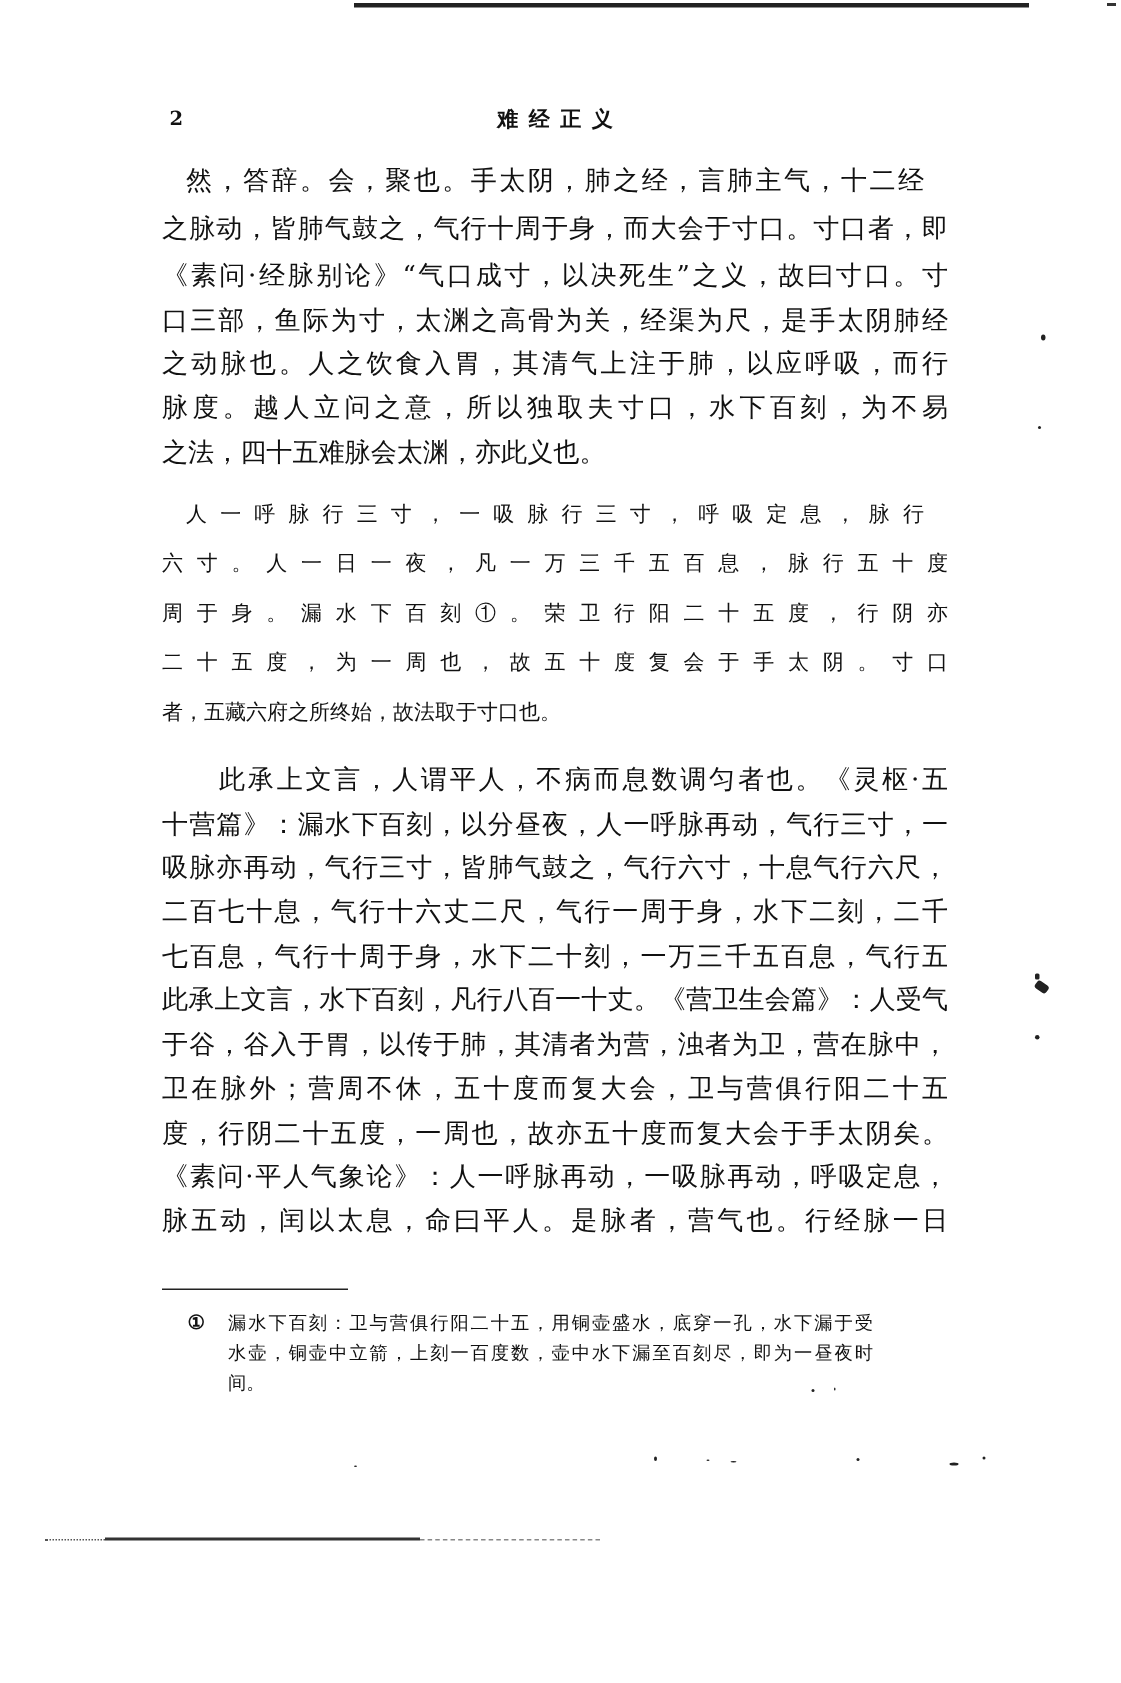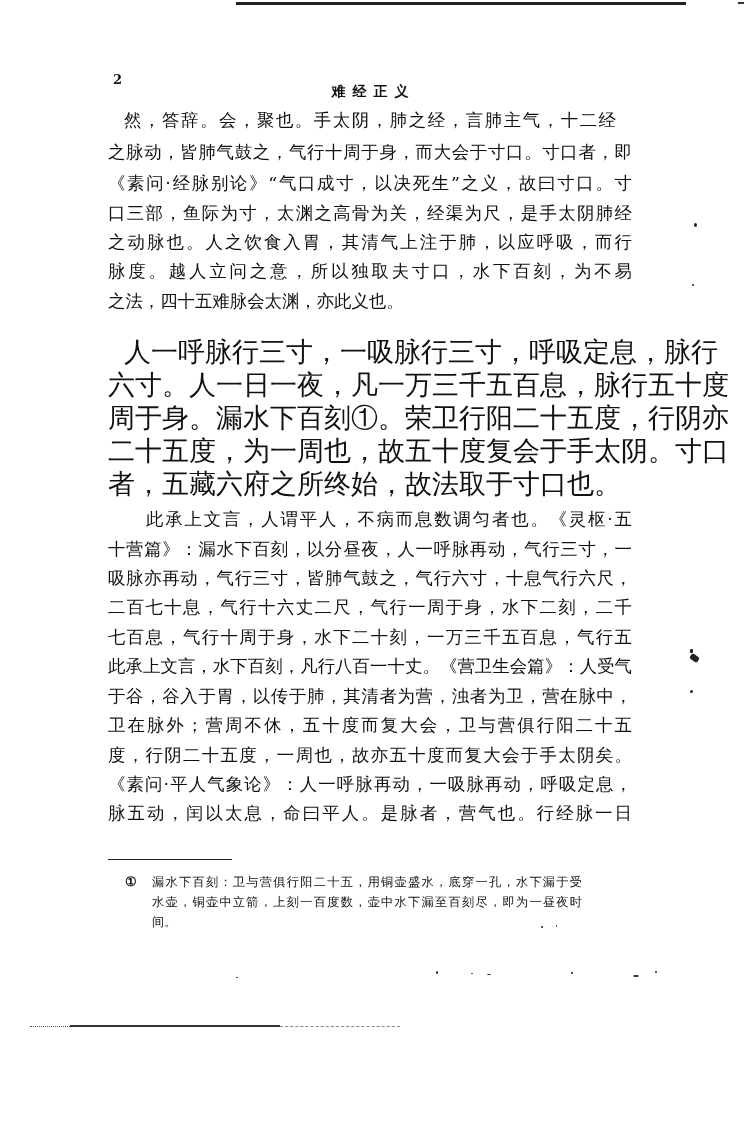--- a/index.html
+++ b/index.html
@@ -2,25 +2,25 @@
 <html><head>
 <meta charset="utf-8">
 <style>
   html, body { margin: 0; padding: 0; background: #ffffff; }
   body { width: 747px; height: 1122px; position: relative; overflow: hidden;
          font-family: "DejaVu Serif", "Liberation Serif", serif; color: #111; }
   .scan-top { position: absolute; left: 236px; top: 2px; width: 450px; height: 3px; background: #222; }
   .scan-top-tick { position: absolute; left: 738px; top: 2px; width: 6px; height: 2px; background: #333; }
   .page-num { position: absolute; left: 113px; top: 72px; font-size: 13px; font-weight: bold; }
   .running-head { position: absolute; left: 0; width: 747px; top: 71px; text-align: center;
-                  font-size: 14px; font-weight: bold; letter-spacing: 7px; margin-top: 12px; }
+                  font-size: 14px; font-weight: bold; letter-spacing: 7px; }
   .line { position: absolute; left: 108px; width: 524px; white-space: nowrap; overflow: visible;
           text-align: justify; text-align-last: justify; }
   .s1 { font-size: 17.4px; }
-  .s2 { font-size: 27px; }
+  .s2 { font-size: 14px; }
   .s3 { font-size: 17.4px; }
   .indent { left: 124px; width: 492px; }
   .indent2 { left: 146px; width: 486px; }
   .last { text-align-last: left; }
   .fn-rule { position: absolute; left: 108px; top: 859px; width: 124px; height: 1px; background: #222; }
   .fn { position: absolute; left: 152px; width: 430px; font-size: 12.2px; white-space: nowrap;
         text-align: justify; text-align-last: justify; }
   .fn.last { text-align-last: left; }
   .fn-mark { position: absolute; left: 125px; top: 874px; font-size: 13px; font-weight: bold; }
   .speck { position: absolute; background: #222; border-radius: 50%; }

